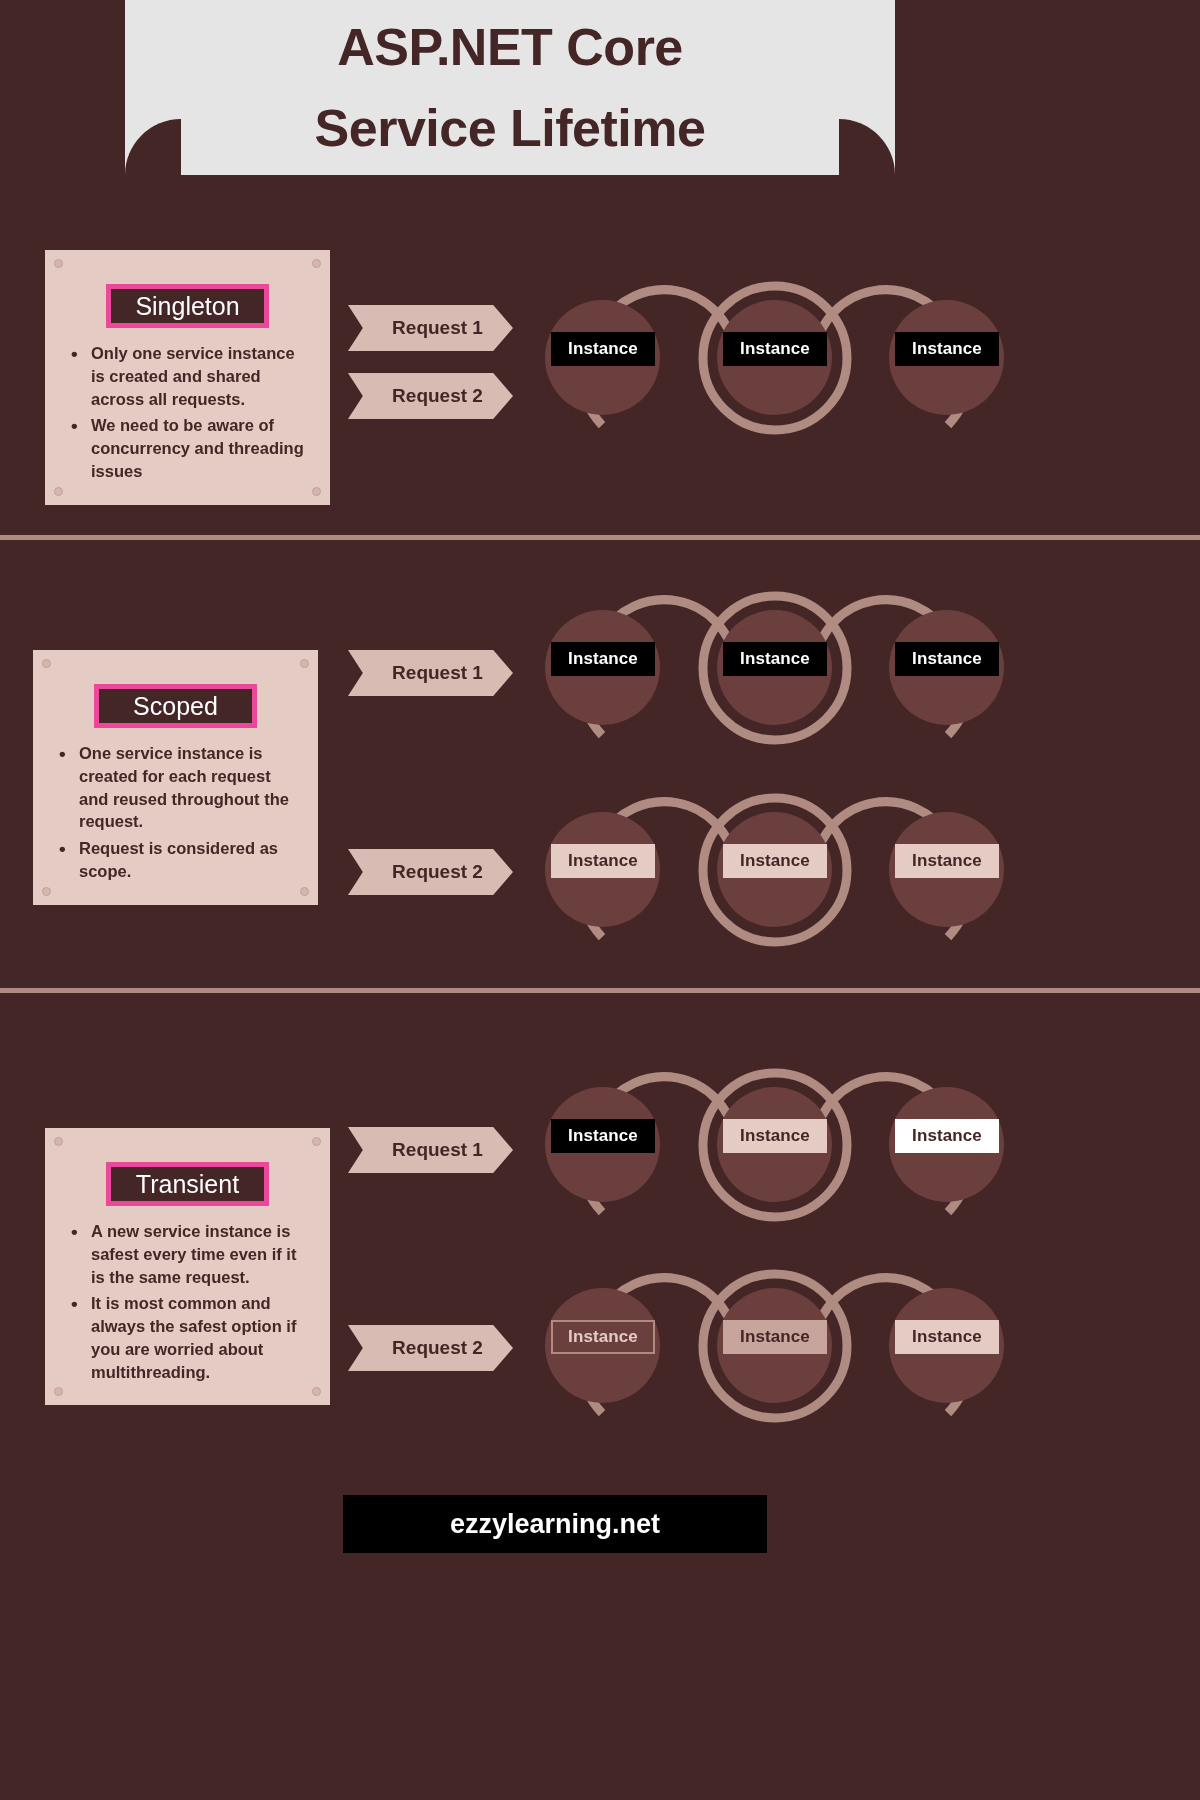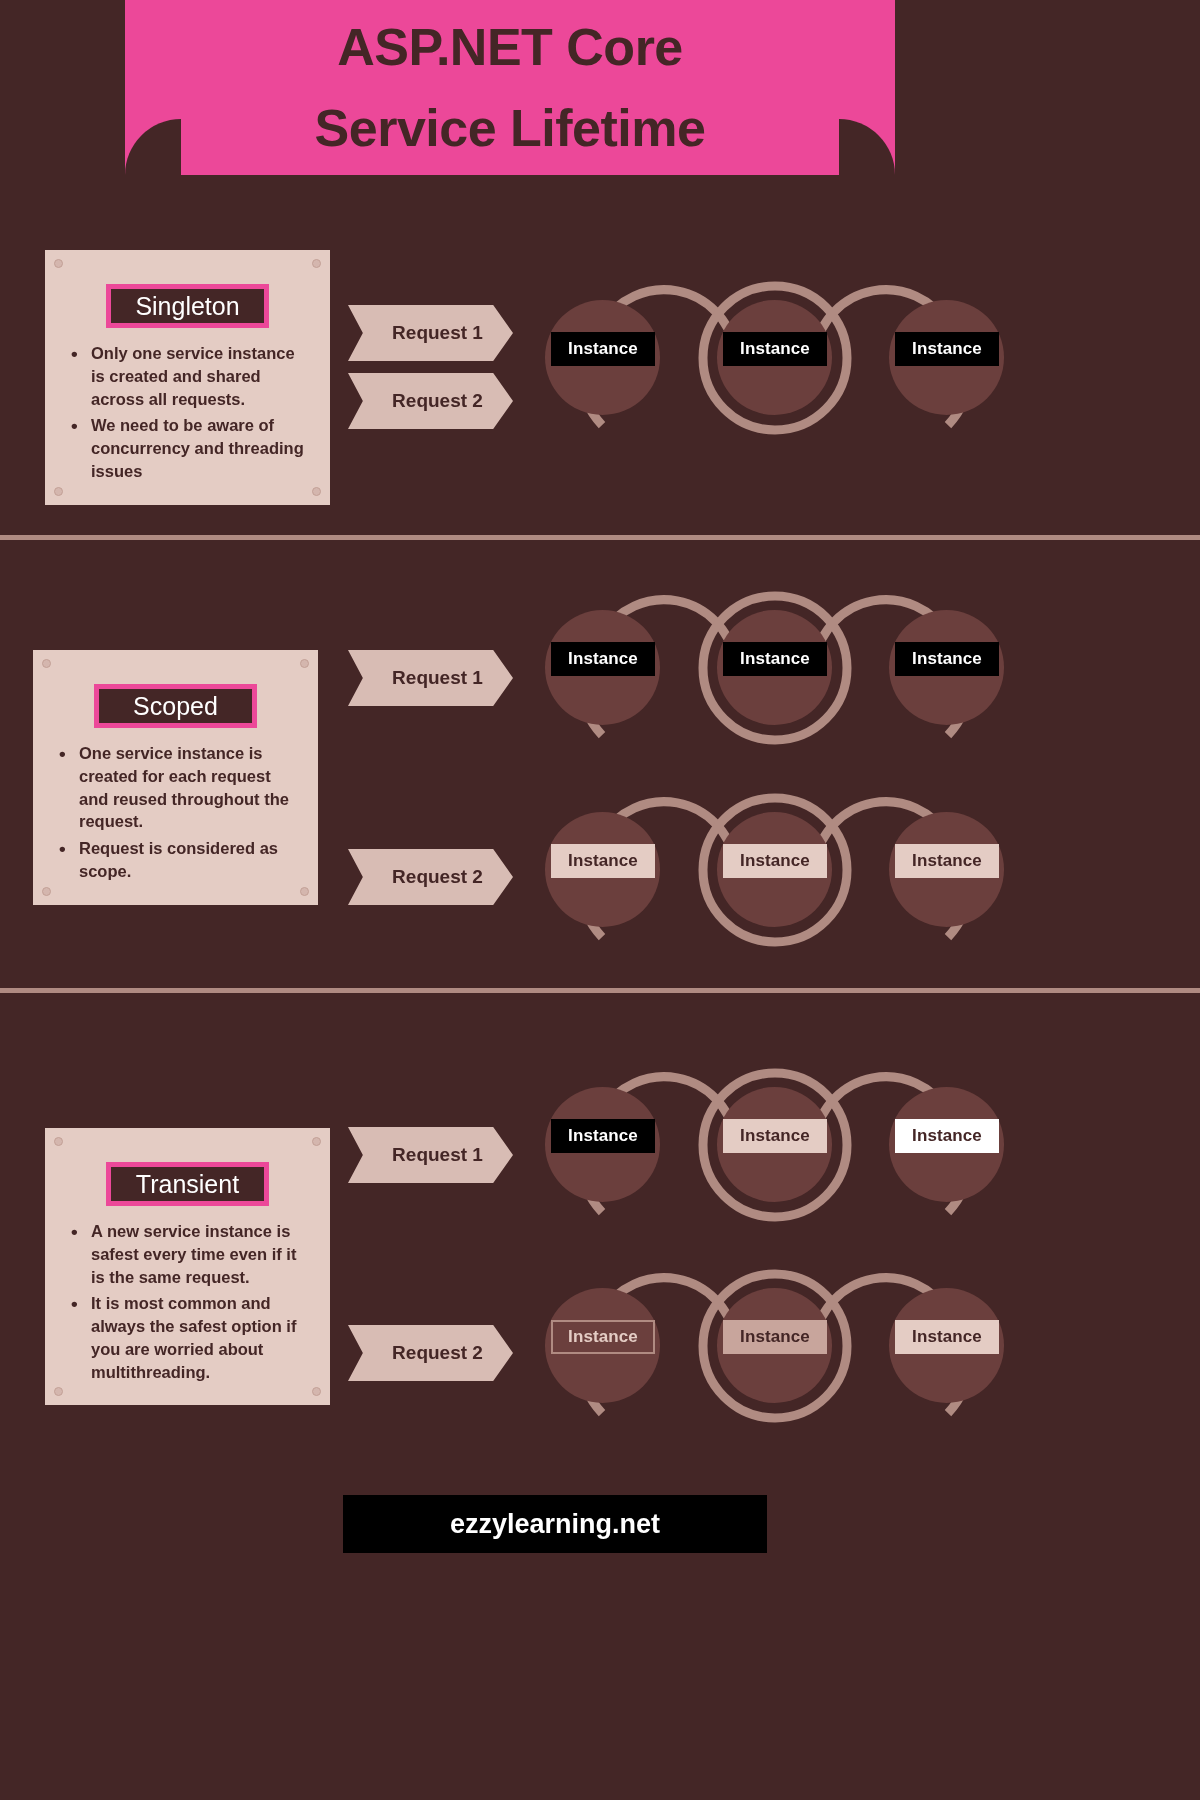--- a/index.html
+++ b/index.html
@@ -7,21 +7,21 @@
     width: 1200px; height: 1800px;
     background: #442626;
     font-family: "Liberation Sans", sans-serif;
     overflow: hidden;
   }
   .page { position: relative; width: 1200px; height: 1800px; background: #442626; }
 
   
   .banner {
     position: absolute; left: 125px; top: 0; width: 770px; height: 175px;
-    background: #ec4899;
+    background: #e5e5e5;
     display: flex; flex-direction: column;
     align-items: center; justify-content: center;
     z-index: 5;
   }
   .banner-title {
     color: #442626; font-weight: bold; font-size: 52px;
     line-height: 1.55; text-align: center; letter-spacing: -0.5px;
   }
   .banner-notch {
     position: absolute; top: 119px; width: 56px; height: 56px;
@@ -63,21 +63,21 @@
     position: relative; padding-left: 22px; margin-bottom: 4px;
     color: #442626; font-size: 16.5px; font-weight: bold; line-height: 1.38;
   }
   .card-list li::before {
     content: "\2022"; position: absolute; left: 2px; top: -1px;
     font-size: 19px; color: #442626;
   }
 
   
   .request {
-    position: absolute; width: 165px; height: 56px; z-index: 3;
+    position: absolute; width: 165px; height: 46px; z-index: 3;
     background: #d8bcb4;
     clip-path: polygon(0 0, 88% 0, 100% 50%, 88% 100%, 0 100%, 9% 50%);
     display: flex; align-items: center; justify-content: center;
   }
   .request-text {
     color: #442626; font-size: 19px; font-weight: bold;
     padding-left: 14px;
   }
 
   

